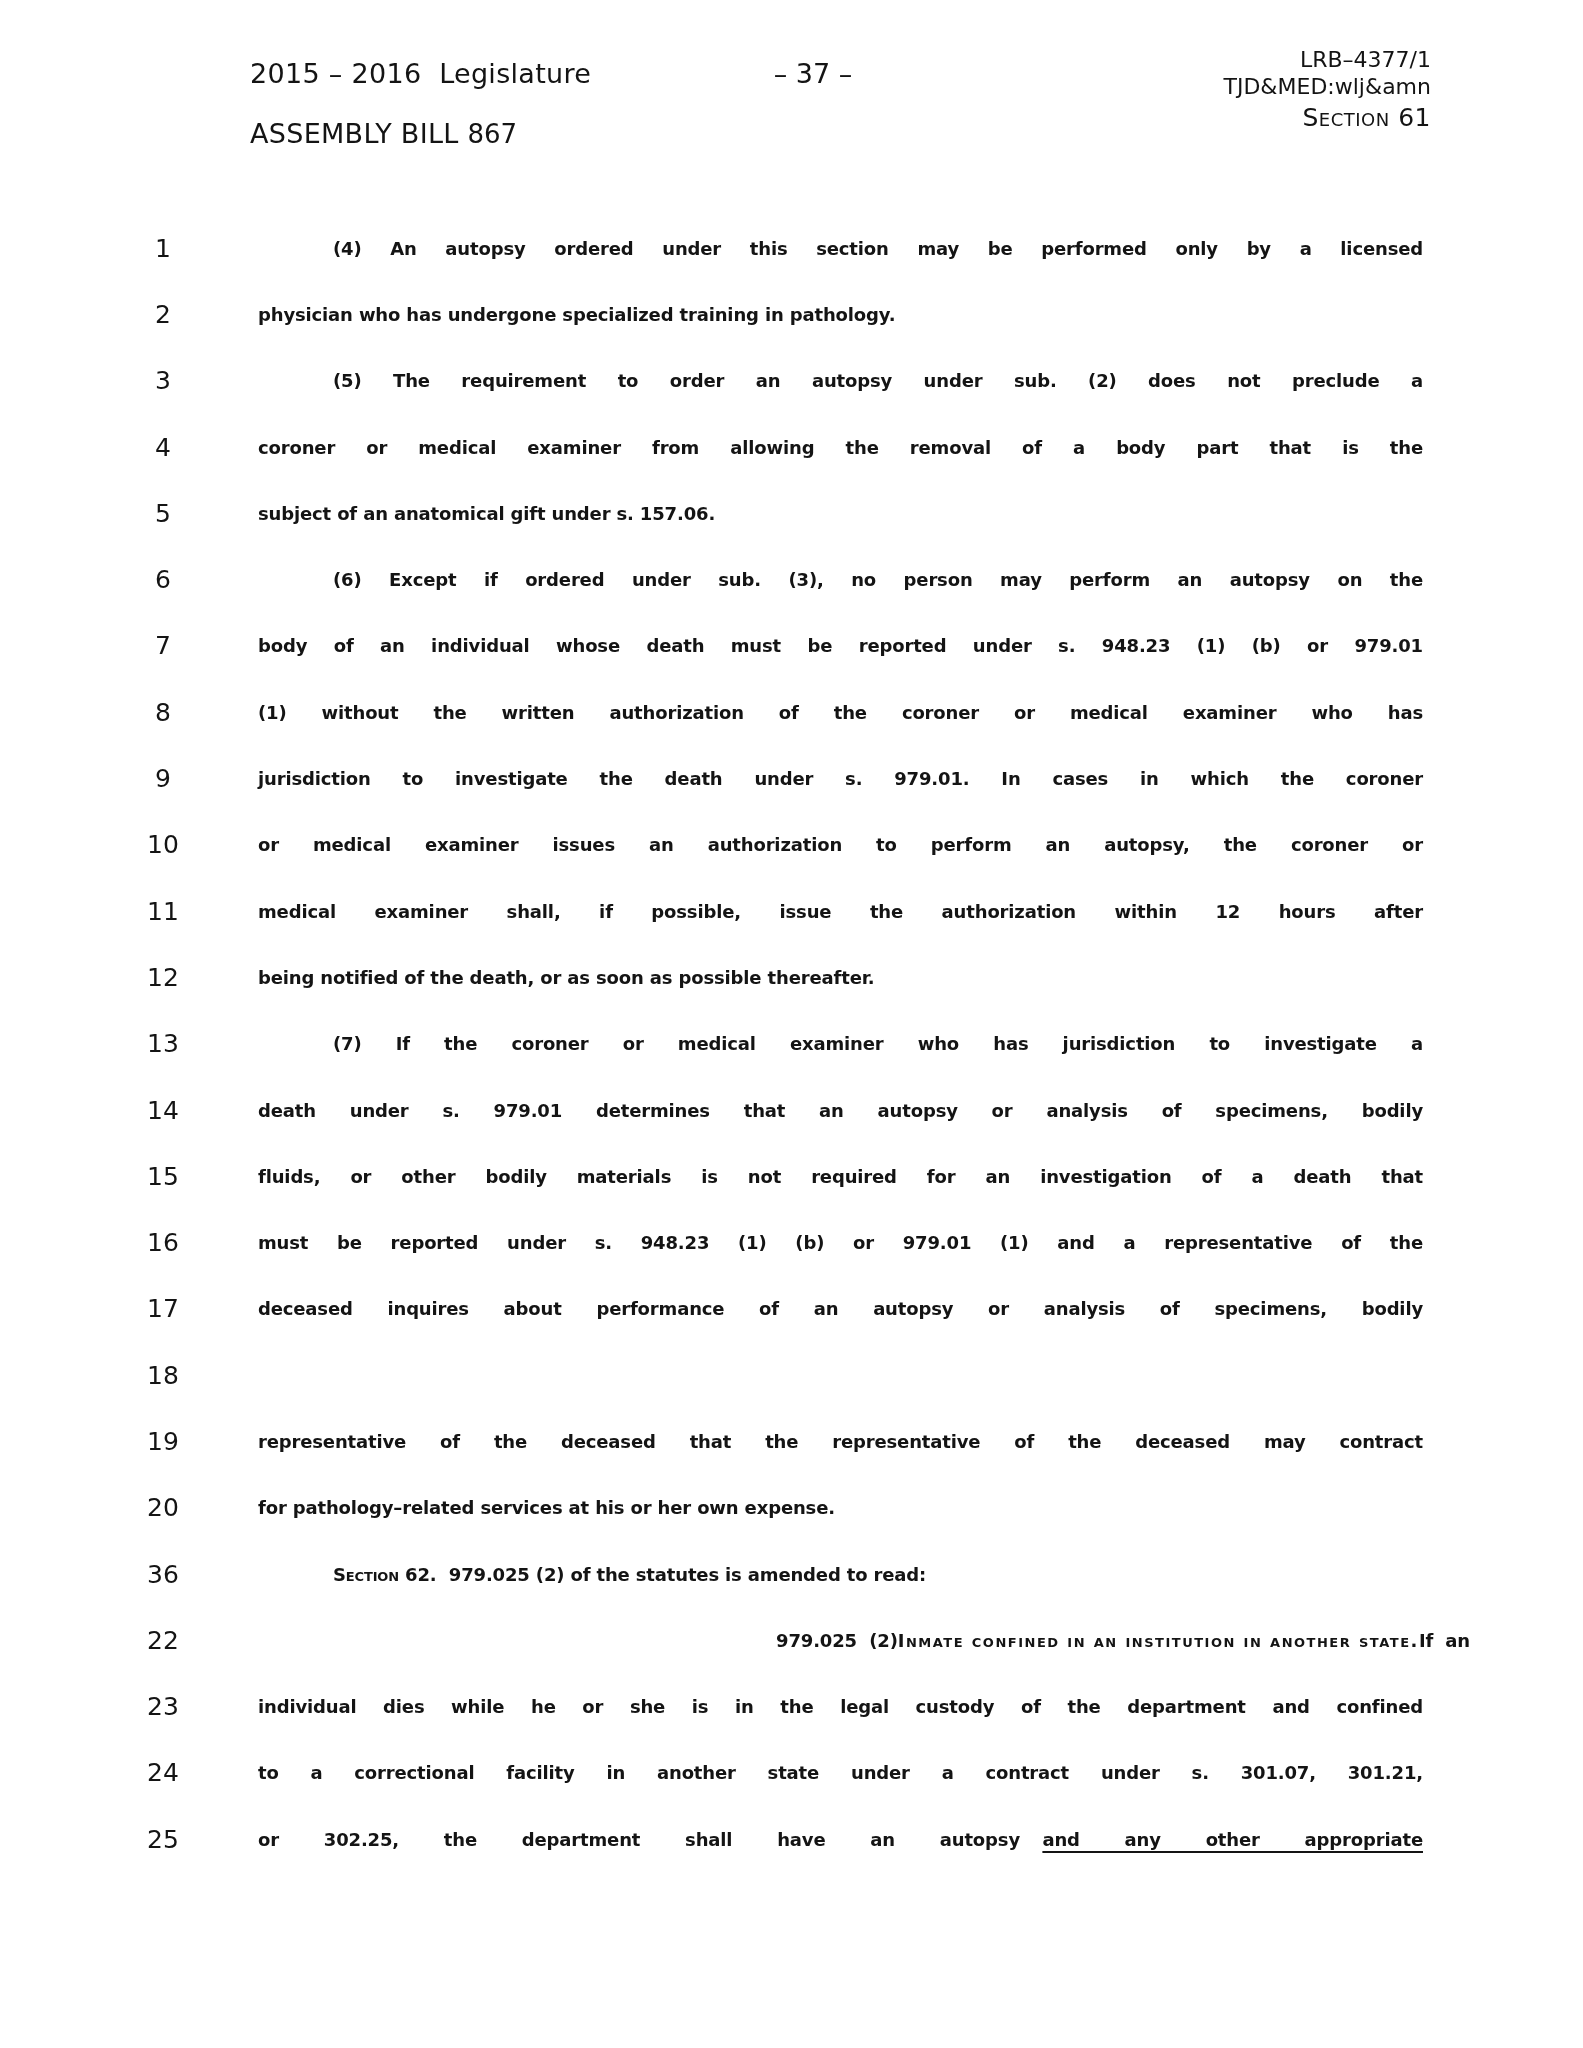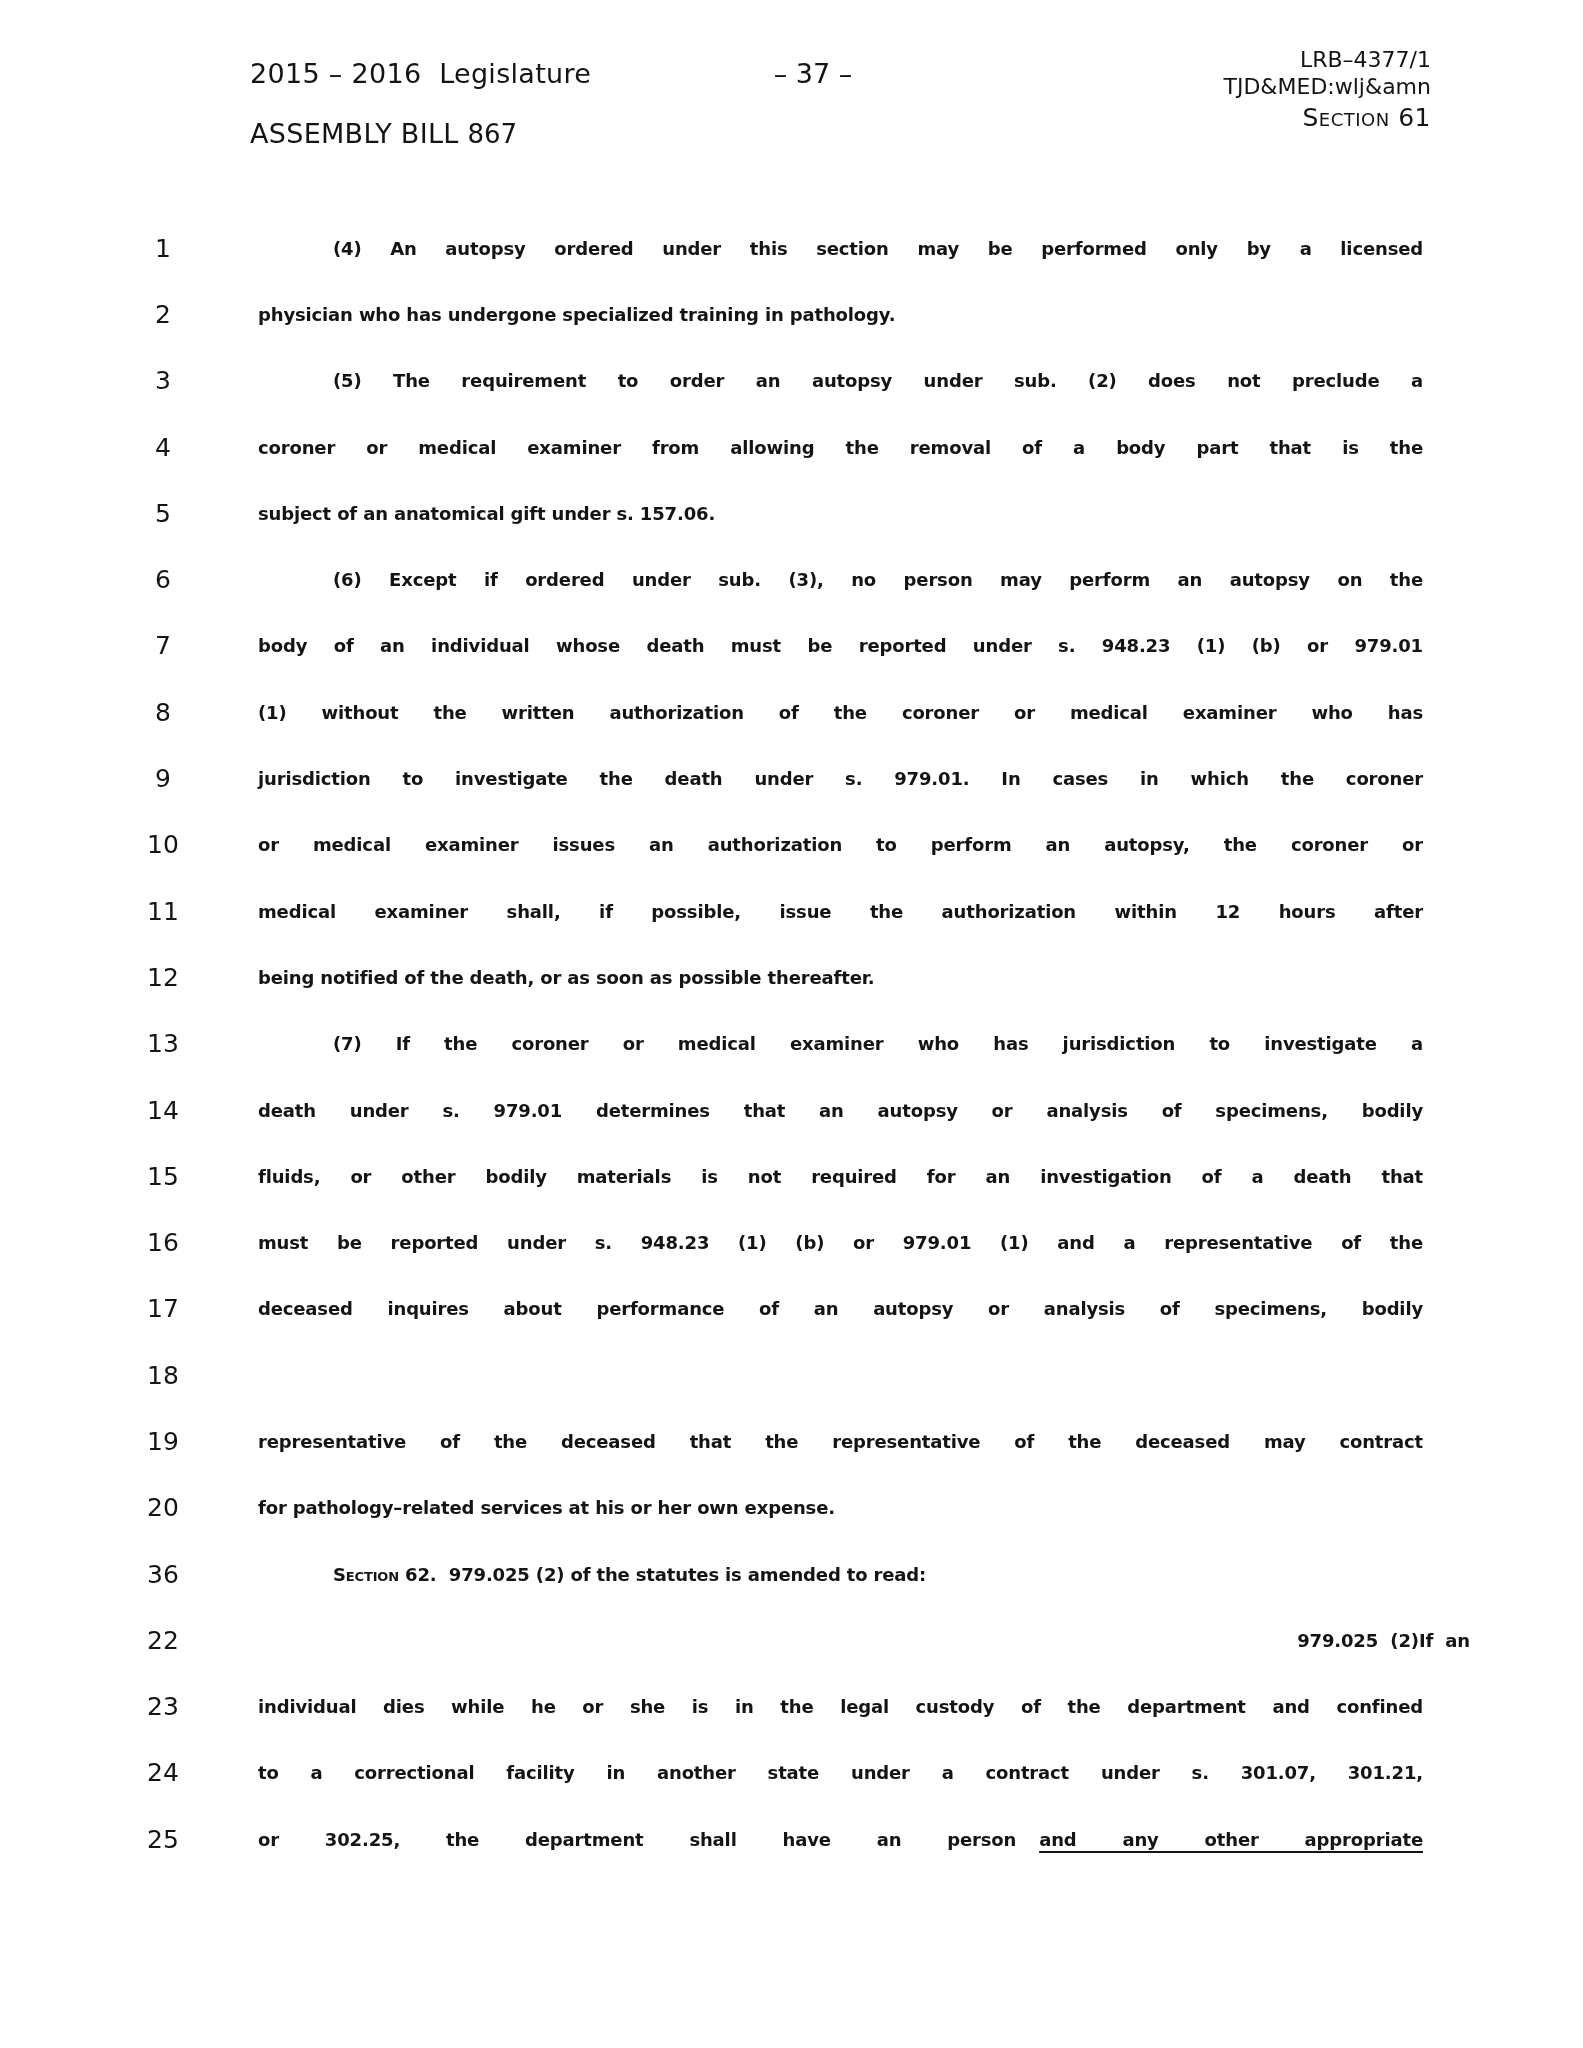--- a/index.html
+++ b/index.html
@@ -207,29 +207,30 @@
     <span class="line-text last">for pathology–related services at his or her own expense.</span>
   </div>
   <div class="line">
     <span class="line-num">36</span>
     <span class="line-text indent last"><span class="sc">Section 62.</span><span style="white-space:pre">  979.025 (2) of the statutes is amended to read:</span></span>
   </div>
   <div class="line">
     <span class="line-num">22</span>
     <span class="line-text indent jx">
       <span style="white-space:pre">979.025  (2)</span>
+      <span class="sc" style="letter-spacing:1.5px">Inmate confined in an institution in another state.</span>
       <span style="white-space:pre">If  an</span>
     </span>
   </div>
   <div class="line">
     <span class="line-num">23</span>
     <span class="line-text">individual dies while he or she is in the legal custody of the department and confined</span>
   </div>
   <div class="line">
     <span class="line-num">24</span>
     <span class="line-text">to a correctional facility in another state under a contract under s. 301.07, 301.21,</span>
   </div>
   <div class="line">
     <span class="line-num">25</span>
-    <span class="line-text" style="white-space:pre"><span>or  302.25,  the  department  shall  have  an  person </span><span class="u">and  any  other  appropriate</span></span>
+    <span class="line-text" style="white-space:pre"><span>or  302.25,  the  department  shall  have  an  autopsy </span><span class="u">and  any  other  appropriate</span></span>
   </div>
 
 </div>
 
 </body></html>

